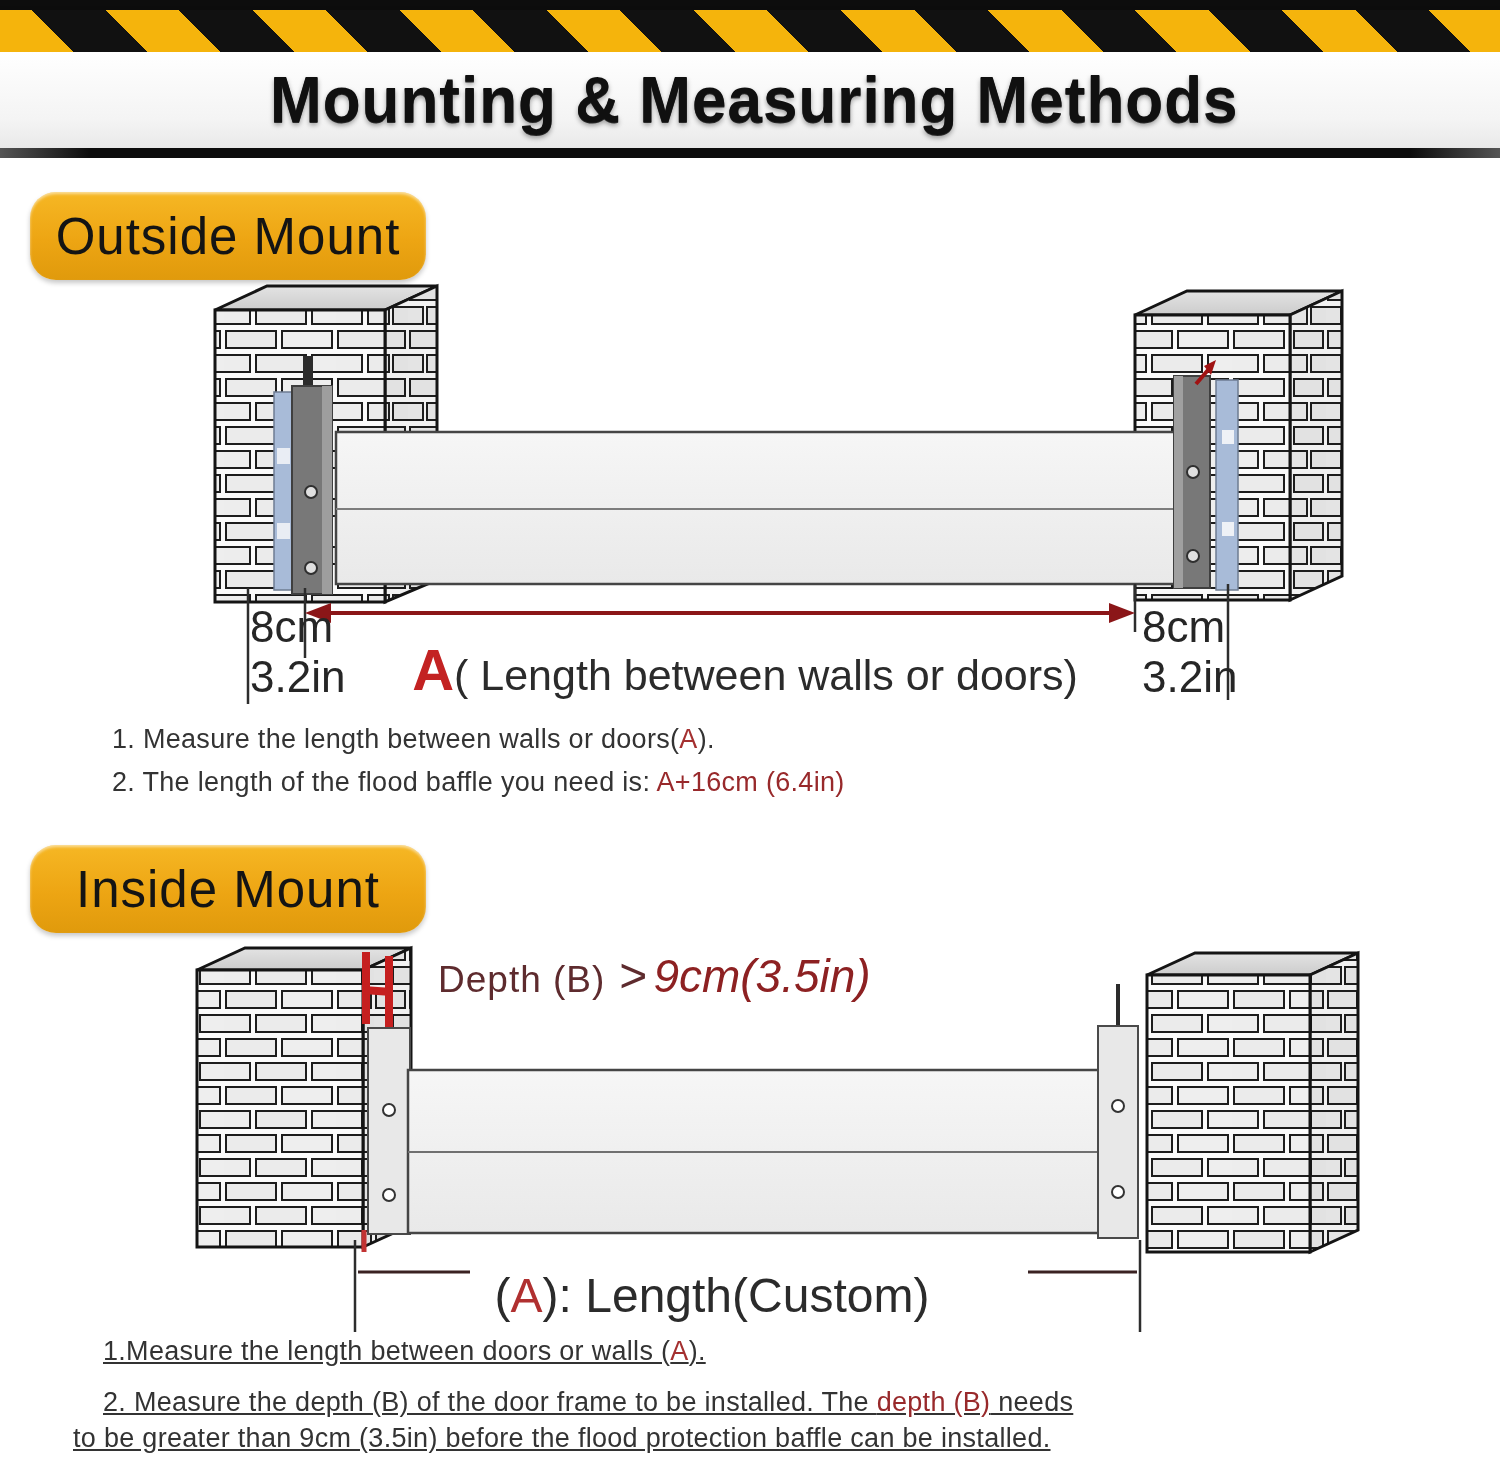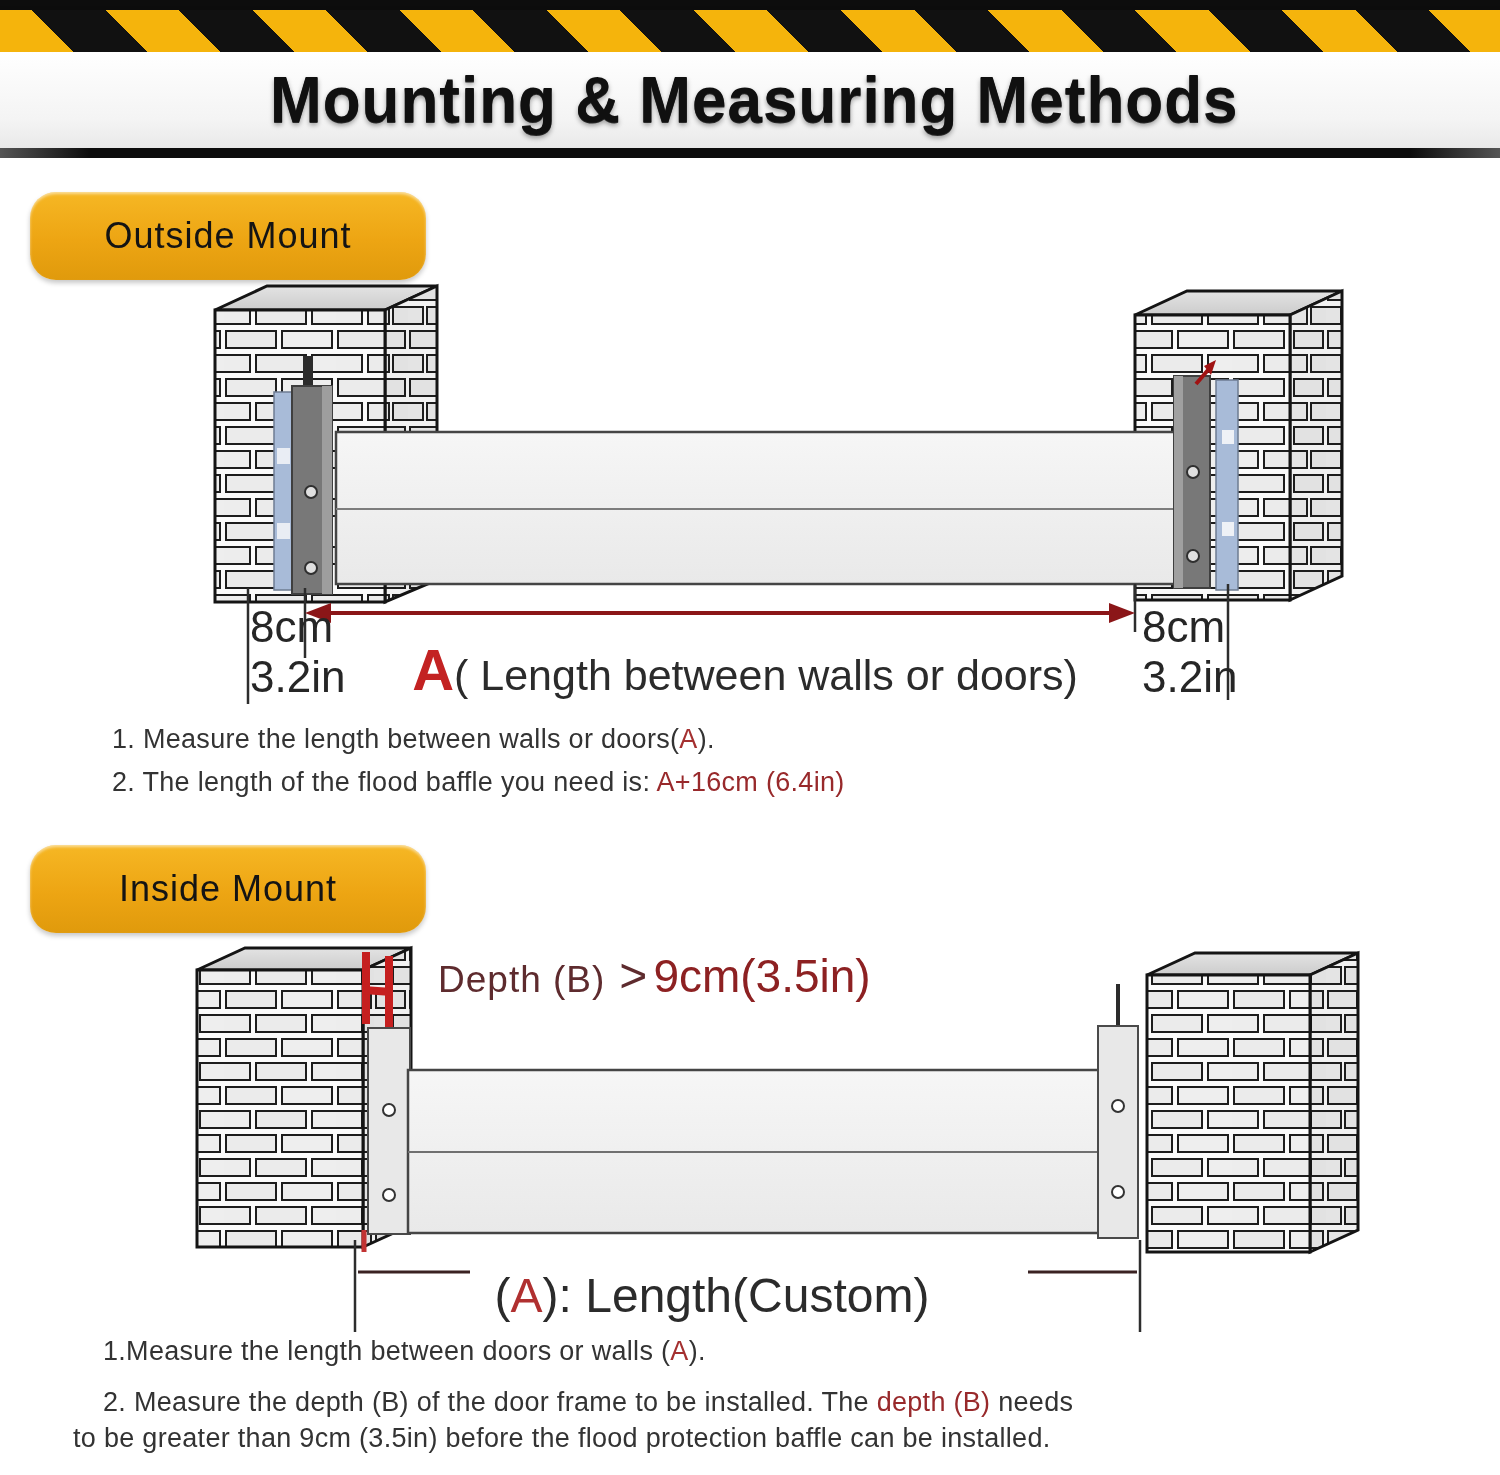--- a/index.html
+++ b/index.html
@@ -18,41 +18,41 @@
                 transform:scaleX(.97);white-space:nowrap;
                 text-shadow:0 3px 5px rgba(0,0,0,.38),0 1px 0 #3a3a3a;}
   .banner-bar{position:absolute;top:148px;left:0;right:0;height:10px;
               background:linear-gradient(90deg,#555 0%,#0c0c0c 6%,#0c0c0c 94%,#555 100%);}
 
   
   .badge{position:absolute;left:30px;width:396px;height:88px;border-radius:26px;
          background:linear-gradient(180deg,#f6b724 0%,#eda513 55%,#e09a0c 100%);
          box-shadow:inset 0 2px 3px rgba(255,255,255,.55),0 3px 5px rgba(0,0,0,.22);
          display:flex;align-items:center;justify-content:center;
-         font-size:36px;color:#141414;letter-spacing:1px;}
+         font-size:51px;color:#141414;letter-spacing:1px;}
   #badge-outside{top:192px;}
   #badge-inside{top:845px;}
 
   
   .diagram{position:absolute;left:0;width:1500px;}
   #diagram-outside{top:280px;height:430px;}
   #diagram-inside{top:940px;height:400px;}
   svg text{font-family:"Liberation Sans",sans-serif;}
 
   
   .depth-label{position:absolute;left:438px;top:948px;display:flex;align-items:baseline;
                white-space:nowrap;}
   .depth-name{font-size:37px;color:#5e2b2e;letter-spacing:1px;}
   .depth-gt{font-size:48px;color:#5e2b2e;margin:0 6px 0 14px;}
-  .depth-val{font-size:46px;color:#8d2122;}
+  .depth-val{font-size:46px;color:#8d2122;font-style:italic;}
 
   
   .steps{position:absolute;font-size:27px;color:#333333;letter-spacing:.3px;white-space:nowrap;}
   #steps-outside{left:112px;top:718px;line-height:1.58;}
-  #steps-inside{left:0;top:1338px;width:1500px;line-height:1.0;}
+  #steps-inside{left:0;top:1338px;width:1500px;line-height:1.0;text-decoration:underline;}
   #steps-inside .l1{margin-left:103px;}
   #steps-inside .l2{margin-left:103px;margin-top:24px;}
   #steps-inside .l3{margin-left:73px;margin-top:9px;}
   .red-a{color:#a43030;}
   .red-val{color:#98292b;margin-top:32px;}
 </style>
 </head>
 <body>
 
 <div class="page">

